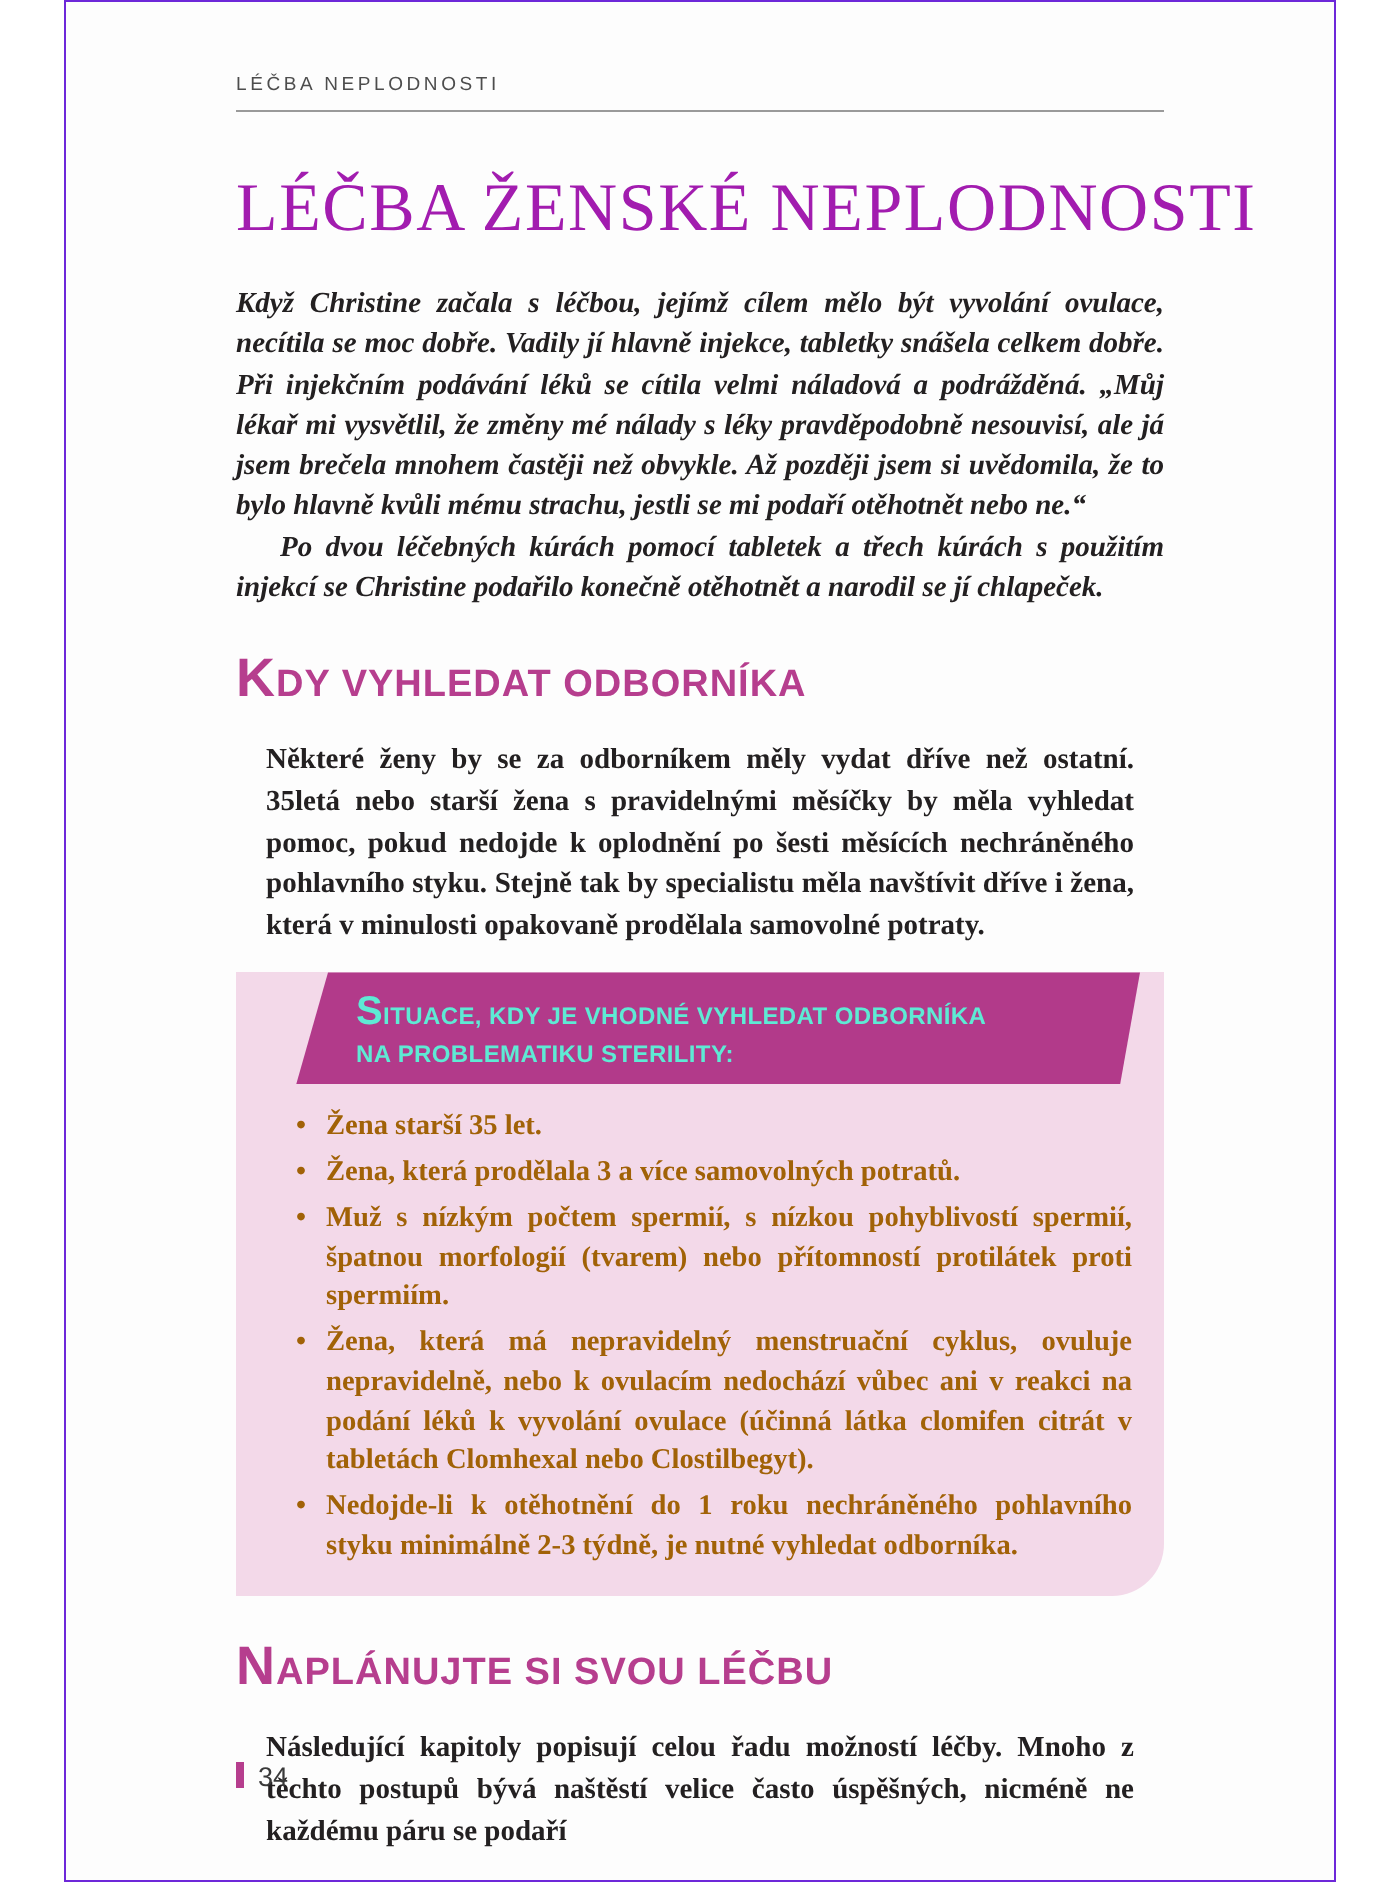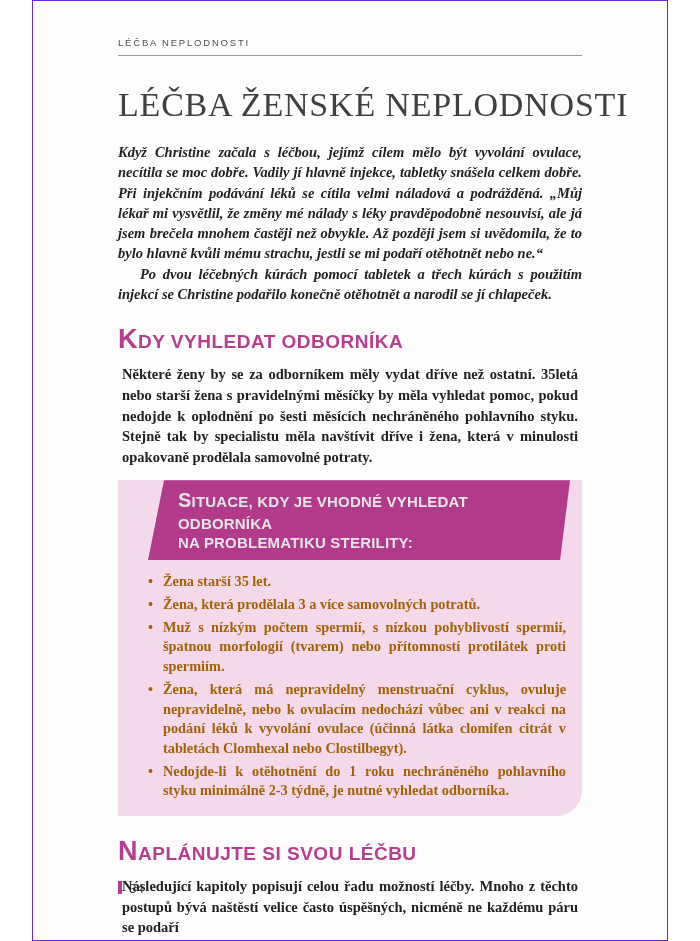--- a/index.html
+++ b/index.html
@@ -23,21 +23,21 @@
     color: #4d4d4d;
     padding-bottom: 7px;
     border-bottom: 1px solid #9a9a9a;
     margin-bottom: 30px;
   }
   h1.page-title {
     font-size: 34px;
     font-weight: 400;
     letter-spacing: 0.8px;
     margin: 0 0 18px 0;
-    color: #404040;
+    color: #a21caf;
     white-space: nowrap;
   }
   p.intro {
     font-style: italic;
     font-weight: bold;
     font-size: 14.5px;
     line-height: 1.4;
     text-align: justify;
     margin: 0;
   }
@@ -50,36 +50,36 @@
     letter-spacing: 0.5px;
     margin: 20px 0 9px 0;
     white-space: nowrap;
   }
   h2.section-heading::first-letter { font-size: 27px; }
   p.body {
     font-weight: bold;
     font-size: 14.5px;
     line-height: 1.42;
     text-align: justify;
-    margin: 4px;
+    margin: 15px;
   }
   .infobox {
     background: var(--box_bg, #f3d9e9);
     border-radius: 0 0 26px 0;
     margin: 26px 0 4px 0;
     padding: 0 16px 12px 18px;
   }
   .banner {
     position: relative;
     margin: -13px -4px 10px 12px;
     background: var(--banner_bg, #b23a8a);
-    color: #e5e5e5;
+    color: #5eead4;
     font-family: "Liberation Sans", "DejaVu Sans", sans-serif;
     font-weight: bold;
-    font-size: 15px;
+    font-size: 12px;
     line-height: 1.32;
     letter-spacing: 0.2px;
     padding: 7px 14px 7px 30px;
     clip-path: polygon(16px 0, 100% 0, calc(100% - 10px) 100%, 0 100%);
   }
   .banner-line1::first-letter { font-size: 20px; }
   ul.infobox-list {
     list-style: none;
     margin: 0;
     padding: 2px 0 0 10px;

